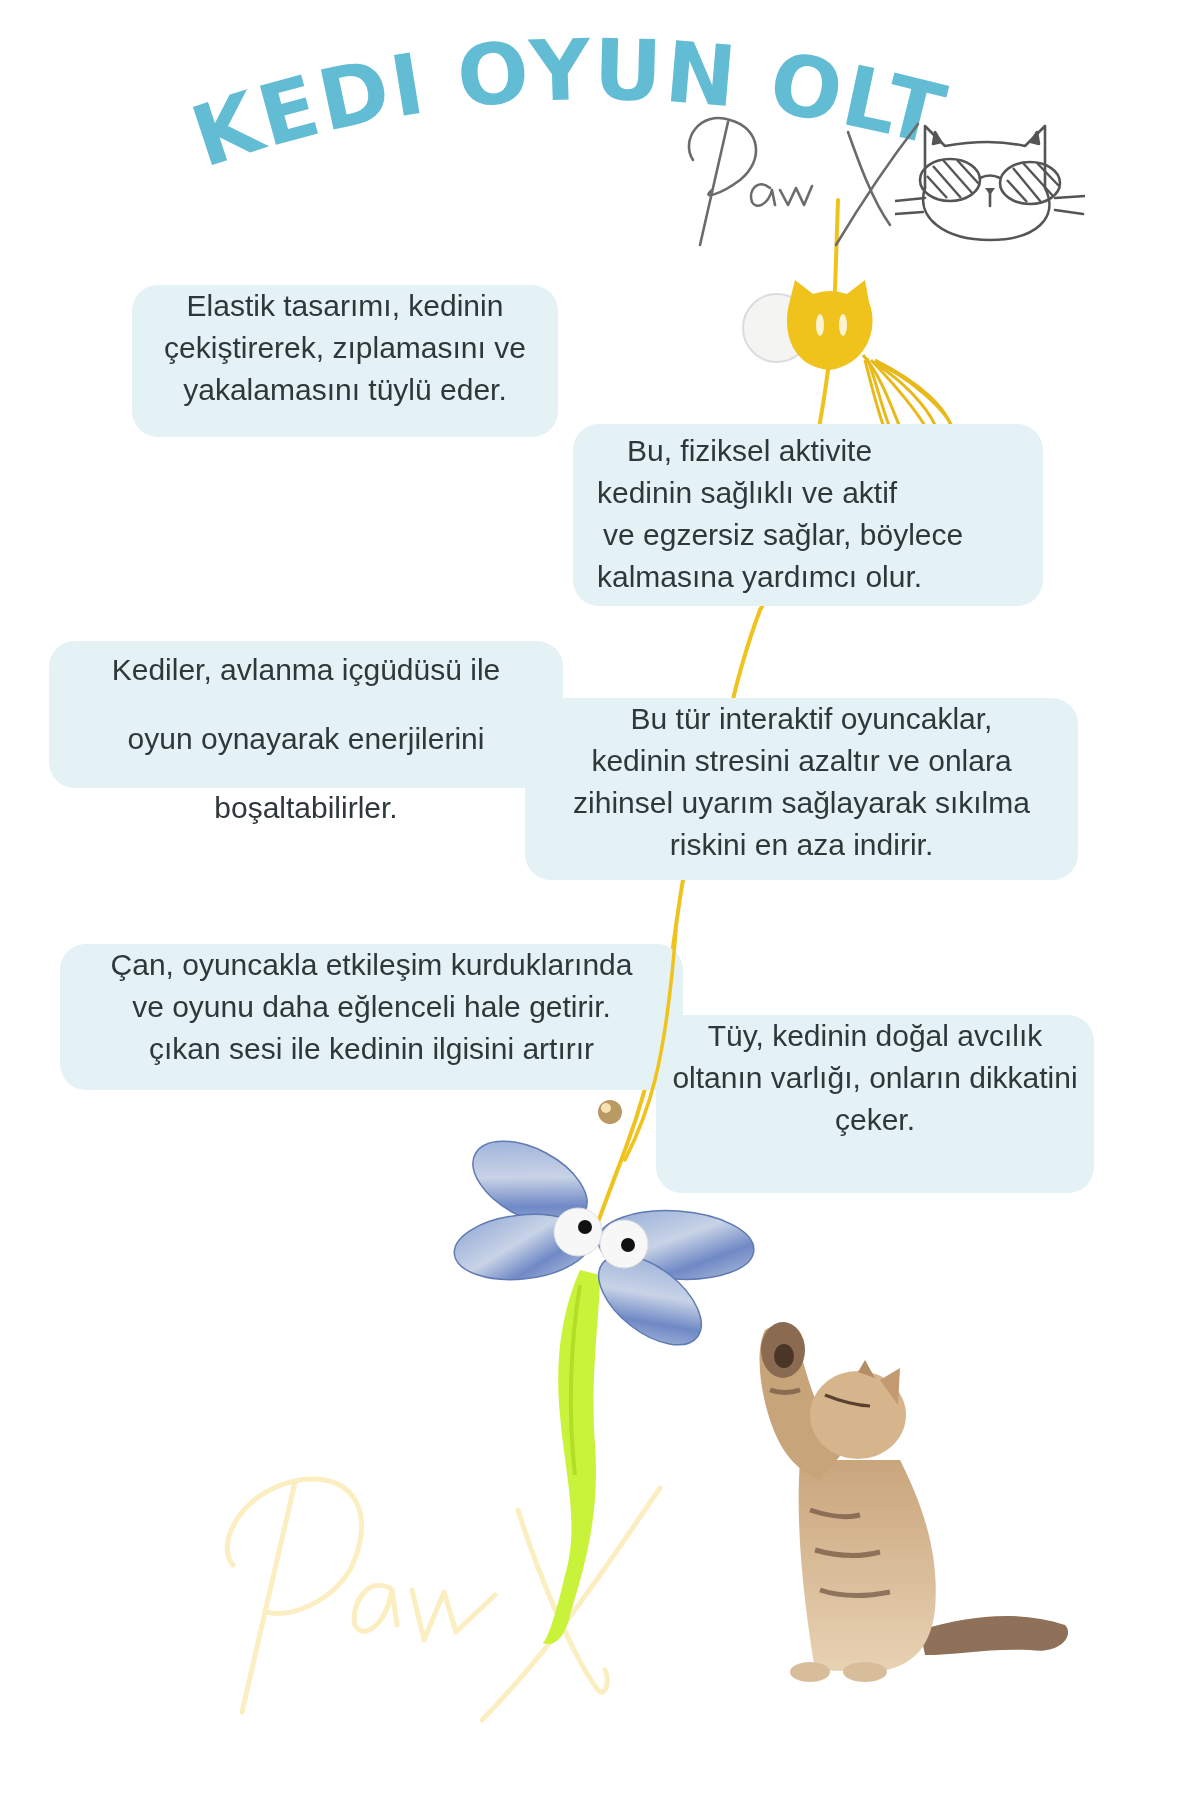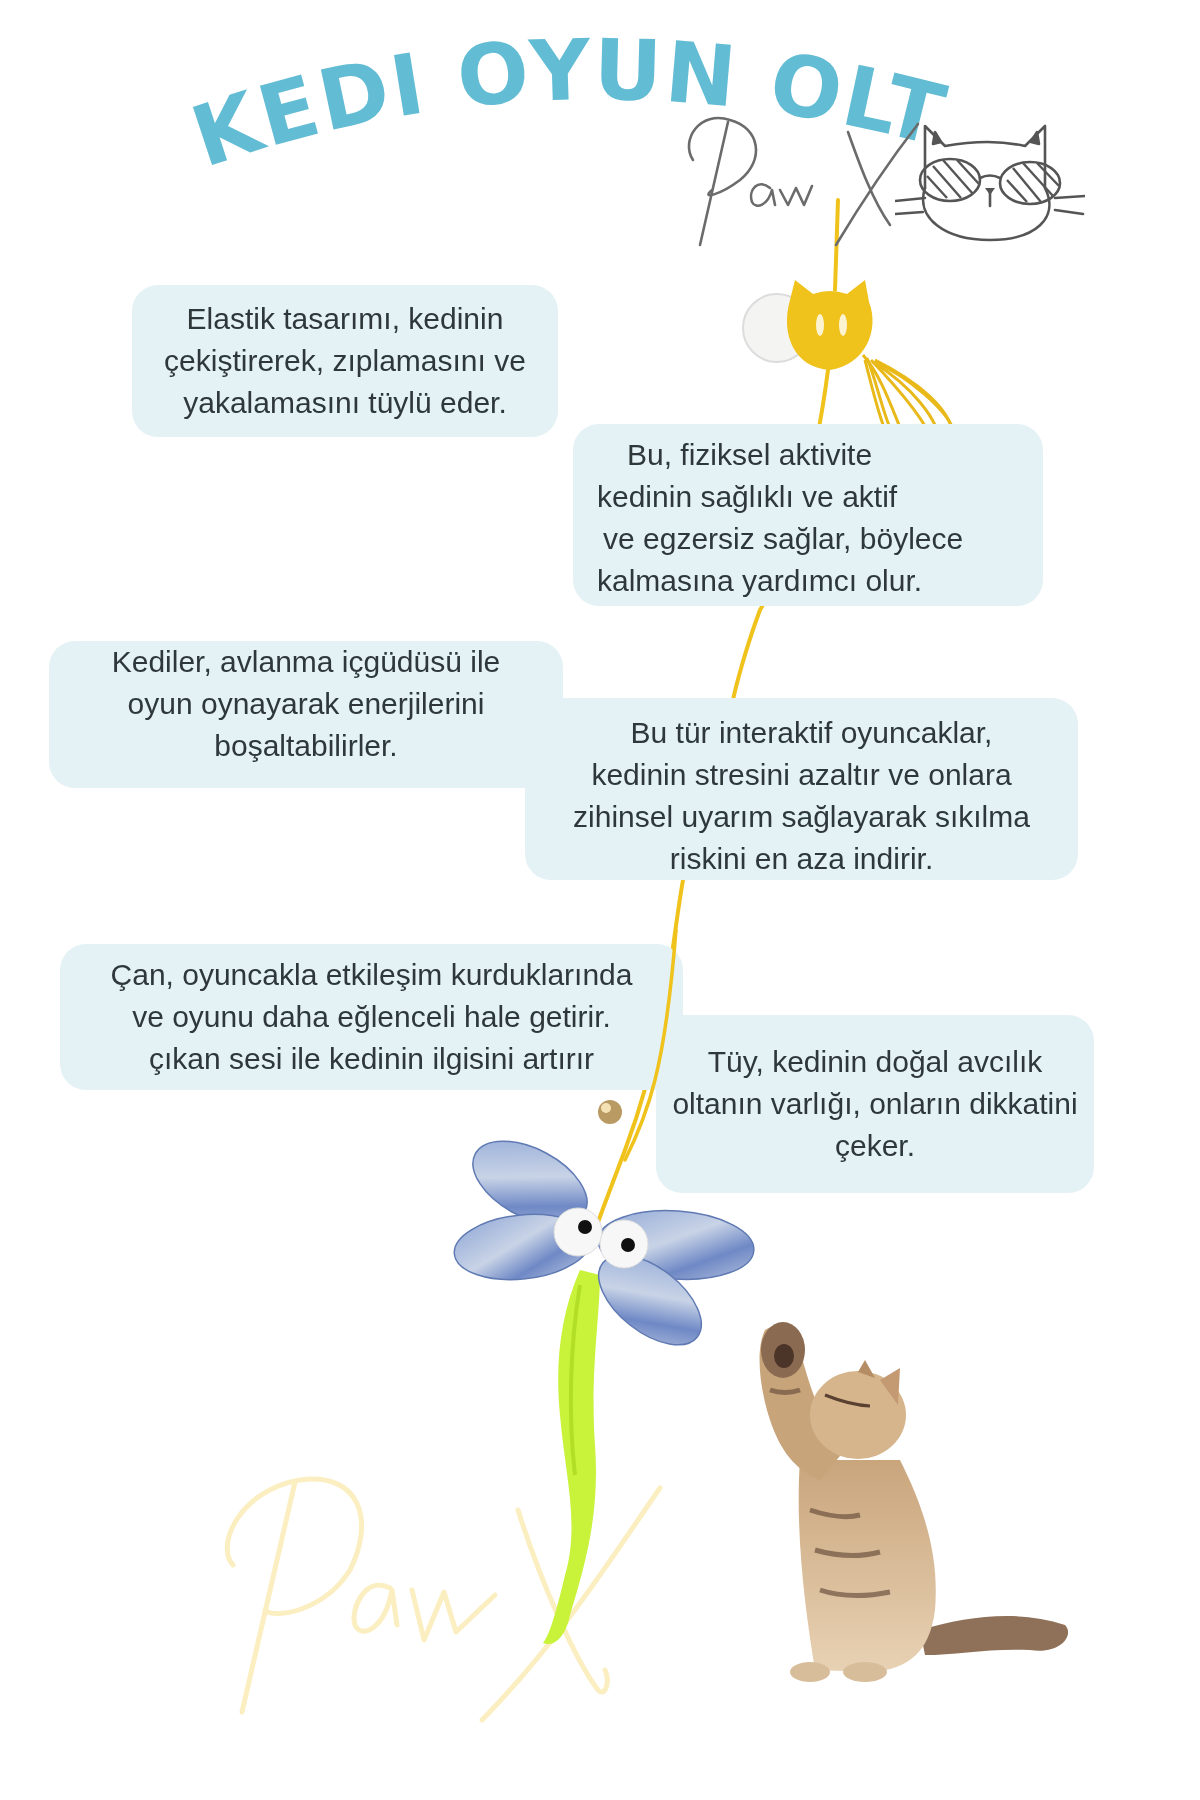--- a/index.html
+++ b/index.html
@@ -1,20 +1,20 @@
 <!DOCTYPE html>
 <html><head>
 <meta charset="utf-8">
 <style>
   html,body{margin:0;padding:0;background:#ffffff;}
   body{width:1200px;height:1800px;position:relative;overflow:hidden;font-family:"Liberation Sans","DejaVu Sans",sans-serif;}
   .layer{position:absolute;left:0;top:0;width:1200px;height:1800px;}
   .title{position:absolute;left:0;top:0;width:1200px;height:260px;}
   .title text{font-family:"DejaVu Sans",sans-serif;font-weight:bold;font-size:84px;letter-spacing:2px;}
-  .card{position:absolute;background:#e4f1f5;border-radius:26px;color:#2e383b;font-size:30px;line-height:42px;text-align:center;box-sizing:border-box;display:flex;flex-direction:column;justify-content:center;}
+  .card{position:absolute;background:#e4f1f5;border-radius:26px;color:#2e383b;font-size:30px;line-height:42px;text-align:center;box-sizing:border-box;display:flex;flex-direction:column;}
   .card .line{display:block;white-space:nowrap;}
   .card.left-align{text-align:left;}
 </style>
 </head>
 <body>
 
 <svg class="title" viewBox="0 0 1200 260" width="1200" height="260">
   <defs>
     <path id="titleArc" d="M 205 168 Q 560 40 950 150"></path>
   </defs>
@@ -80,28 +80,28 @@
   <span class="line">yakalamasını tüylü eder.</span>
 </div>
 
 <div class="card left-align" style="left:533px;top:424px;width:470px;height:182px;padding-left:24px;padding-top:6px;margin-left:40px;">
   <span class="line" style="padding-left:30px;">Bu, fiziksel aktivite</span>
   <span class="line">kedinin sağlıklı ve aktif</span>
   <span class="line" style="padding-left:6px;">ve egzersiz sağlar, böylece</span>
   <span class="line">kalmasına yardımcı olur.</span>
 </div>
 
-<div class="card" style="left:49px;top:641px;width:514px;height:147px;justify-content:flex-start;">
+<div class="card" style="left:49px;top:641px;width:514px;height:147px;justify-content:flex-start;padding-top:8px;gap:27px;">
   <span class="line">Kediler, avlanma içgüdüsü ile</span>
   <span class="line">oyun oynayarak enerjilerini</span>
   <span class="line">boşaltabilirler.</span>
 </div>
 
 <div class="card" style="left:525px;top:698px;width:553px;height:182px;">
-  <span class="line" style="padding-left:20px;margin-top:14px;">Bu tür interaktif oyuncaklar,</span>
+  <span class="line" style="padding-left:20px;">Bu tür interaktif oyuncaklar,</span>
   <span class="line">kedinin stresini azaltır  ve onlara</span>
   <span class="line">zihinsel uyarım sağlayarak sıkılma</span>
   <span class="line">riskini en aza indirir.</span>
 </div>
 
 <div class="card" style="left:60px;top:944px;width:623px;height:146px;">
   <span class="line">Çan, oyuncakla etkileşim kurduklarında</span>
   <span class="line">ve oyunu daha eğlenceli hale getirir.</span>
   <span class="line">çıkan sesi ile kedinin ilgisini artırır</span>
 </div>

